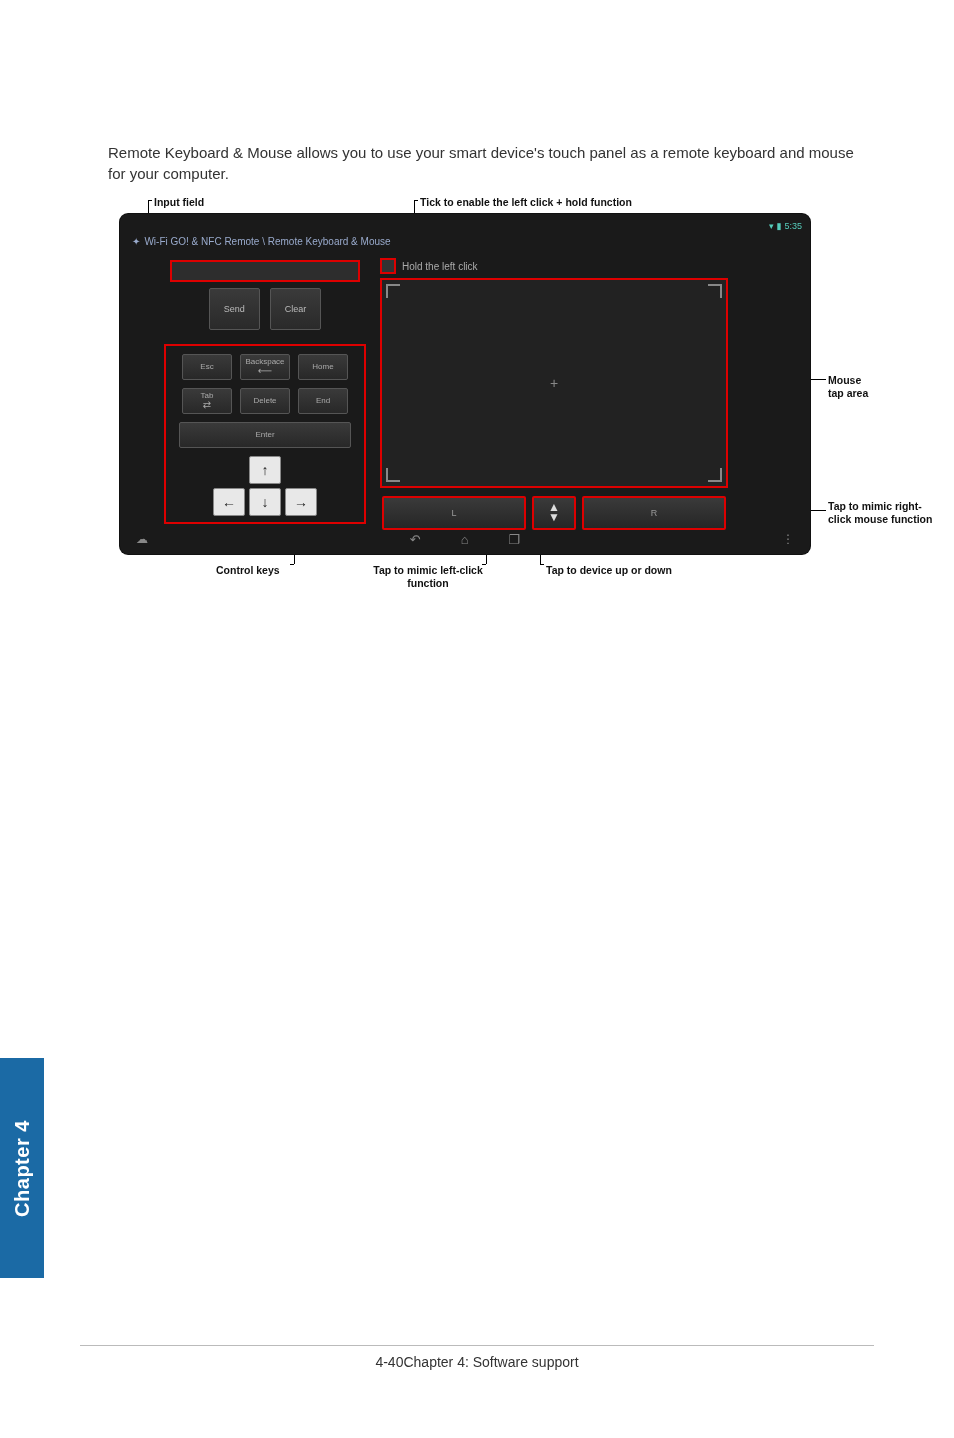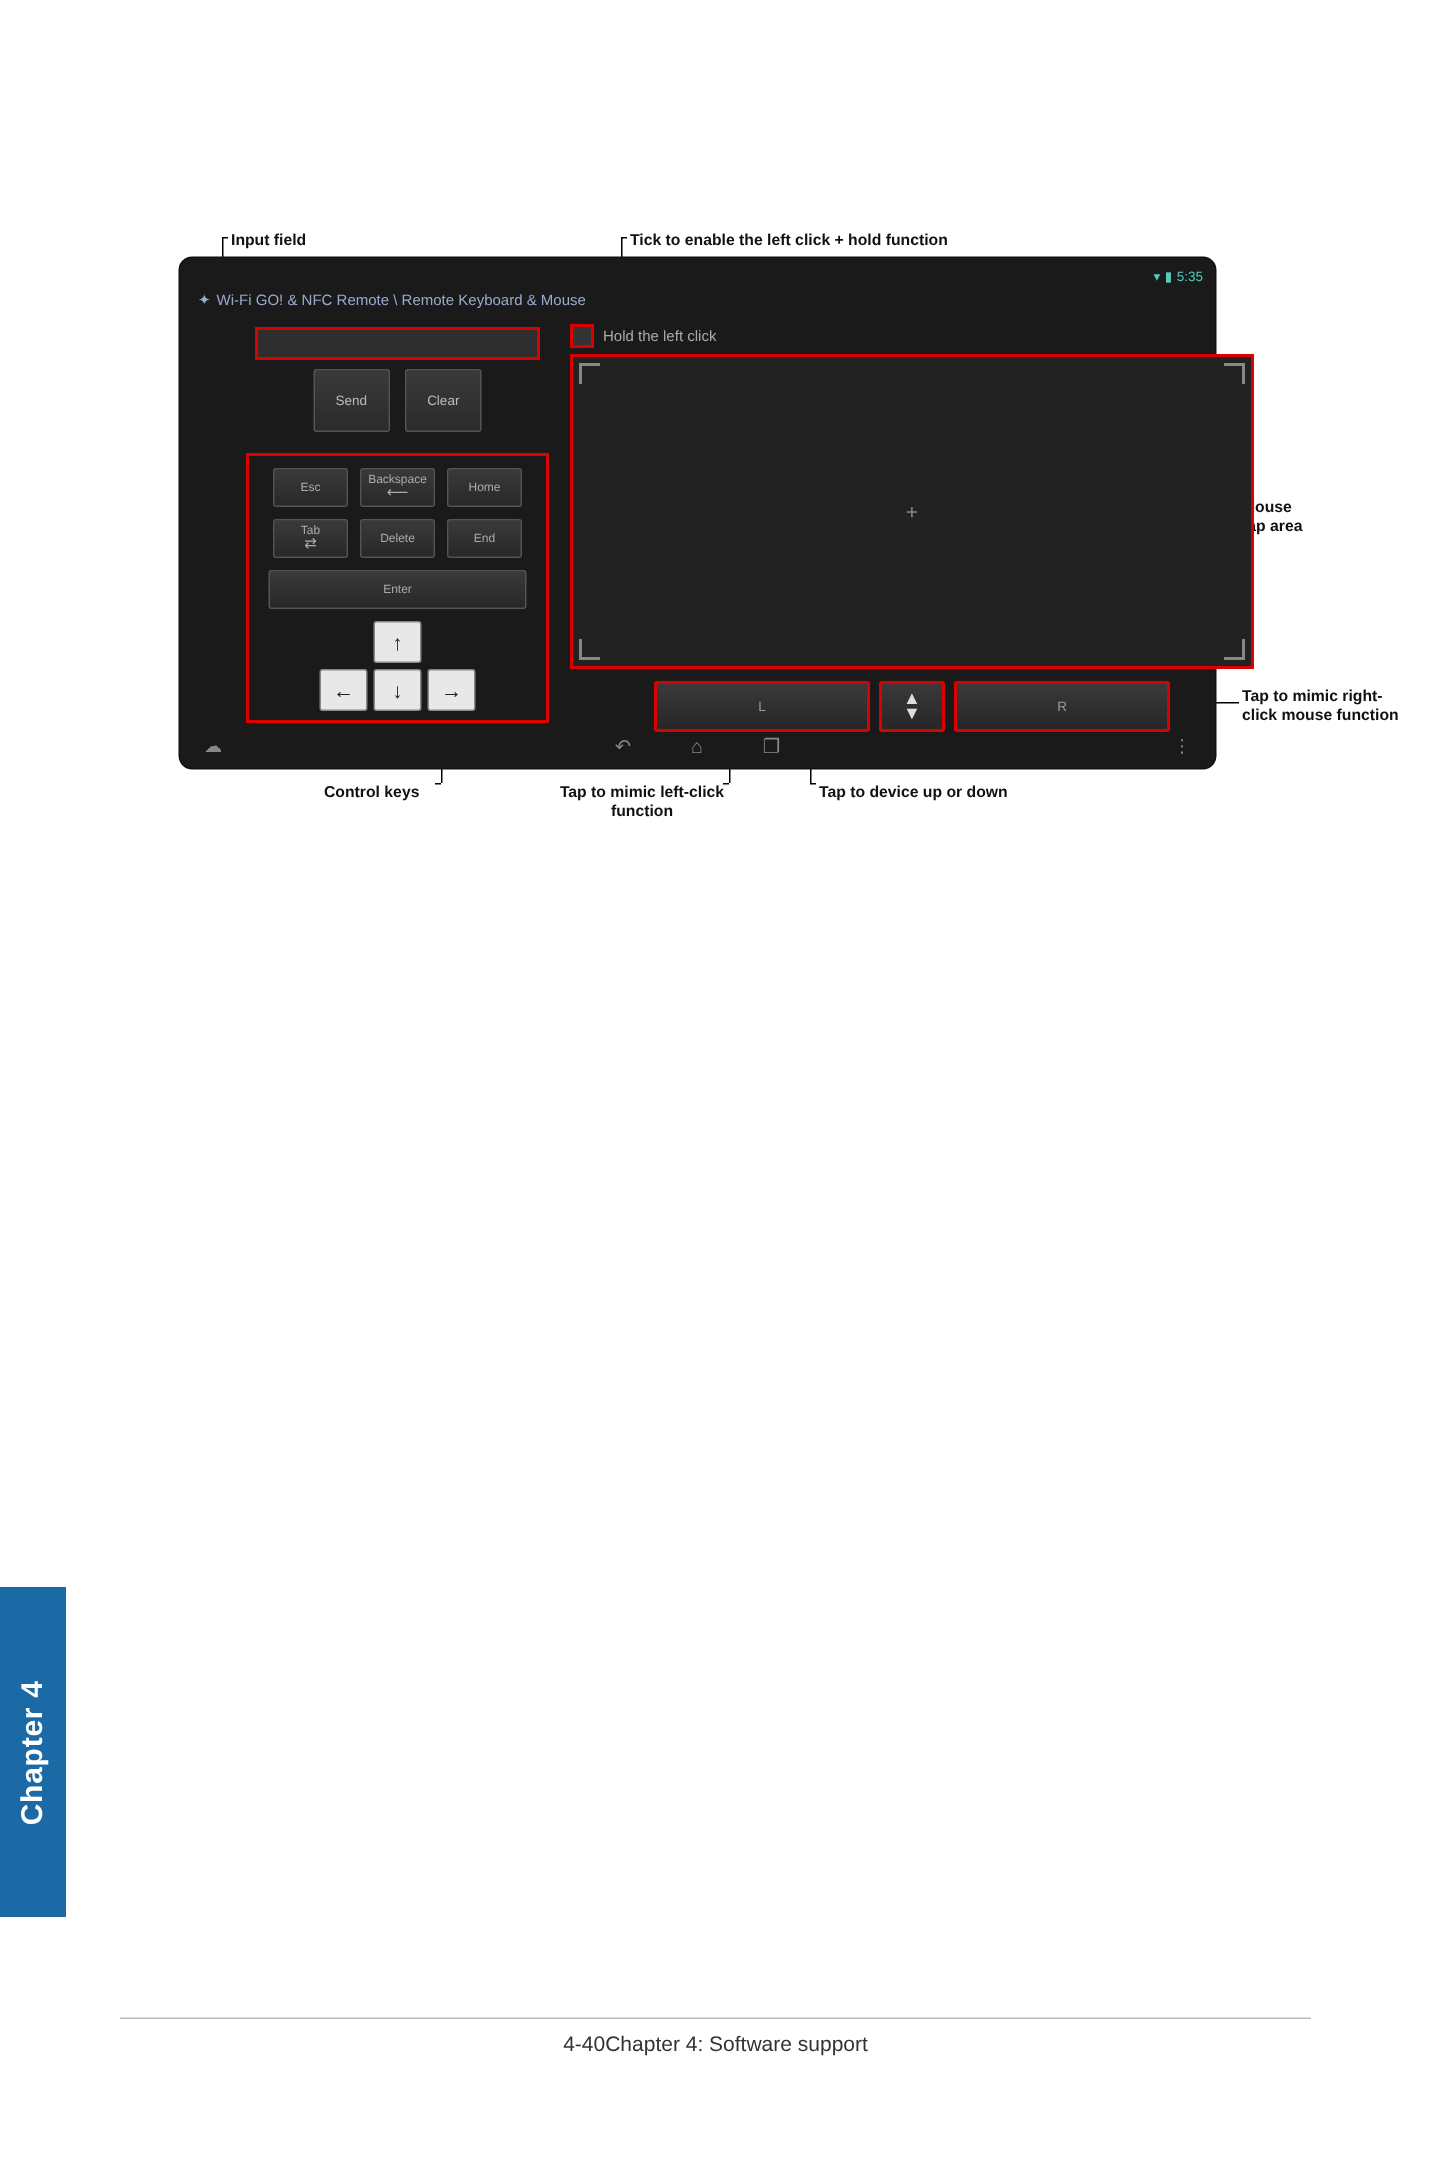--- a/index.html
+++ b/index.html
@@ -15,21 +15,21 @@
 .leftpanel{position:absolute;left:38px;top:40px;width:214px;height:270px}
 .inputbox{width:186px;height:18px;background:#2d2d2d;border:2px solid #d00;margin:6px auto 0 auto}
 .btnrow{display:flex;gap:10px;justify-content:center;margin-top:6px}
 .btn{background:linear-gradient(#3a3a3a,#2a2a2a);border:1px solid #555;color:#bbb;font-size:9px;padding:15px 14px;border-radius:2px}
 .ctrlbox{border:2px solid #d00;padding:8px 6px 6px 6px;margin-top:14px;width:186px;margin-left:auto;margin-right:auto}
 .krow{display:flex;gap:8px;justify-content:center;margin-bottom:8px}
 .key{background:linear-gradient(#3a3a3a,#282828);border:1px solid #555;color:#aaa;font-size:8px;width:48px;height:24px;display:flex;align-items:center;justify-content:center;border-radius:2px;flex-direction:column;line-height:1}
 .key.wide{width:170px}
 .arrow{background:#e8e8e8;color:#222;width:30px;height:26px;border:1px solid #888;display:flex;align-items:center;justify-content:center;font-size:14px;font-weight:bold;border-radius:2px}
 .arrowrow{display:flex;gap:4px;justify-content:center;margin-top:4px}
-.rightpanel{position:absolute;left:260px;top:44px;width:456px}
+.rightpanel{position:absolute;left:260px;top:44px;width:348px}
 .holdrow{display:flex;align-items:center;gap:6px;margin-bottom:4px}
 .chk{width:12px;height:12px;background:#333;border:2px solid #d00}
 .holdtxt{color:#aaa;font-size:10px}
 .tracksurf{height:206px;border:2px solid #d00;position:relative;background:#222}
 .corner{position:absolute;width:12px;height:12px;border:2px solid #888}
 .c-tl{top:4px;left:4px;border-right:none;border-bottom:none}
 .c-tr{top:4px;right:4px;border-left:none;border-bottom:none}
 .c-bl{bottom:4px;left:4px;border-right:none;border-top:none}
 .c-br{bottom:4px;right:4px;border-left:none;border-top:none}
 .plus{position:absolute;left:50%;top:50%;transform:translate(-50%,-50%);color:#888;font-size:14px}
@@ -47,20 +47,21 @@
 .vline{width:1px}
 .hline{height:1px}
 .sidetab{position:absolute;left:0;bottom:160px;width:44px;height:220px;background:#1b6aa5;display:flex;align-items:center;justify-content:center}
 .sidetab span{color:#fff;font-weight:bold;font-size:20px;transform:rotate(-90deg);white-space:nowrap;letter-spacing:0.5px}
 .footer{position:absolute;bottom:68px;left:80px;right:80px;border-top:1px solid #bbb;padding-top:8px;display:flex;justify-content:center;font-size:14px;color:#333}
 </style>
 </head>
 <body>
 
 <div class="content">
+  <p>Remote Keyboard &amp; Mouse allows you to use your smart device's touch panel as a remote keyboard and mouse for your computer.</p>
 
   <div class="fig-wrap">
 
     <div class="callout" style="left:34px;top:-18px">Input field</div>
     <div class="line vline" style="left:28px;top:-14px;height:68px"></div>
     <div class="line hline" style="left:28px;top:-14px;width:4px"></div>
 
     <div class="callout" style="left:300px;top:-18px">Tick to enable the left click + hold function</div>
     <div class="line vline" style="left:294px;top:-14px;height:72px"></div>
     <div class="line hline" style="left:294px;top:-14px;width:4px"></div>

